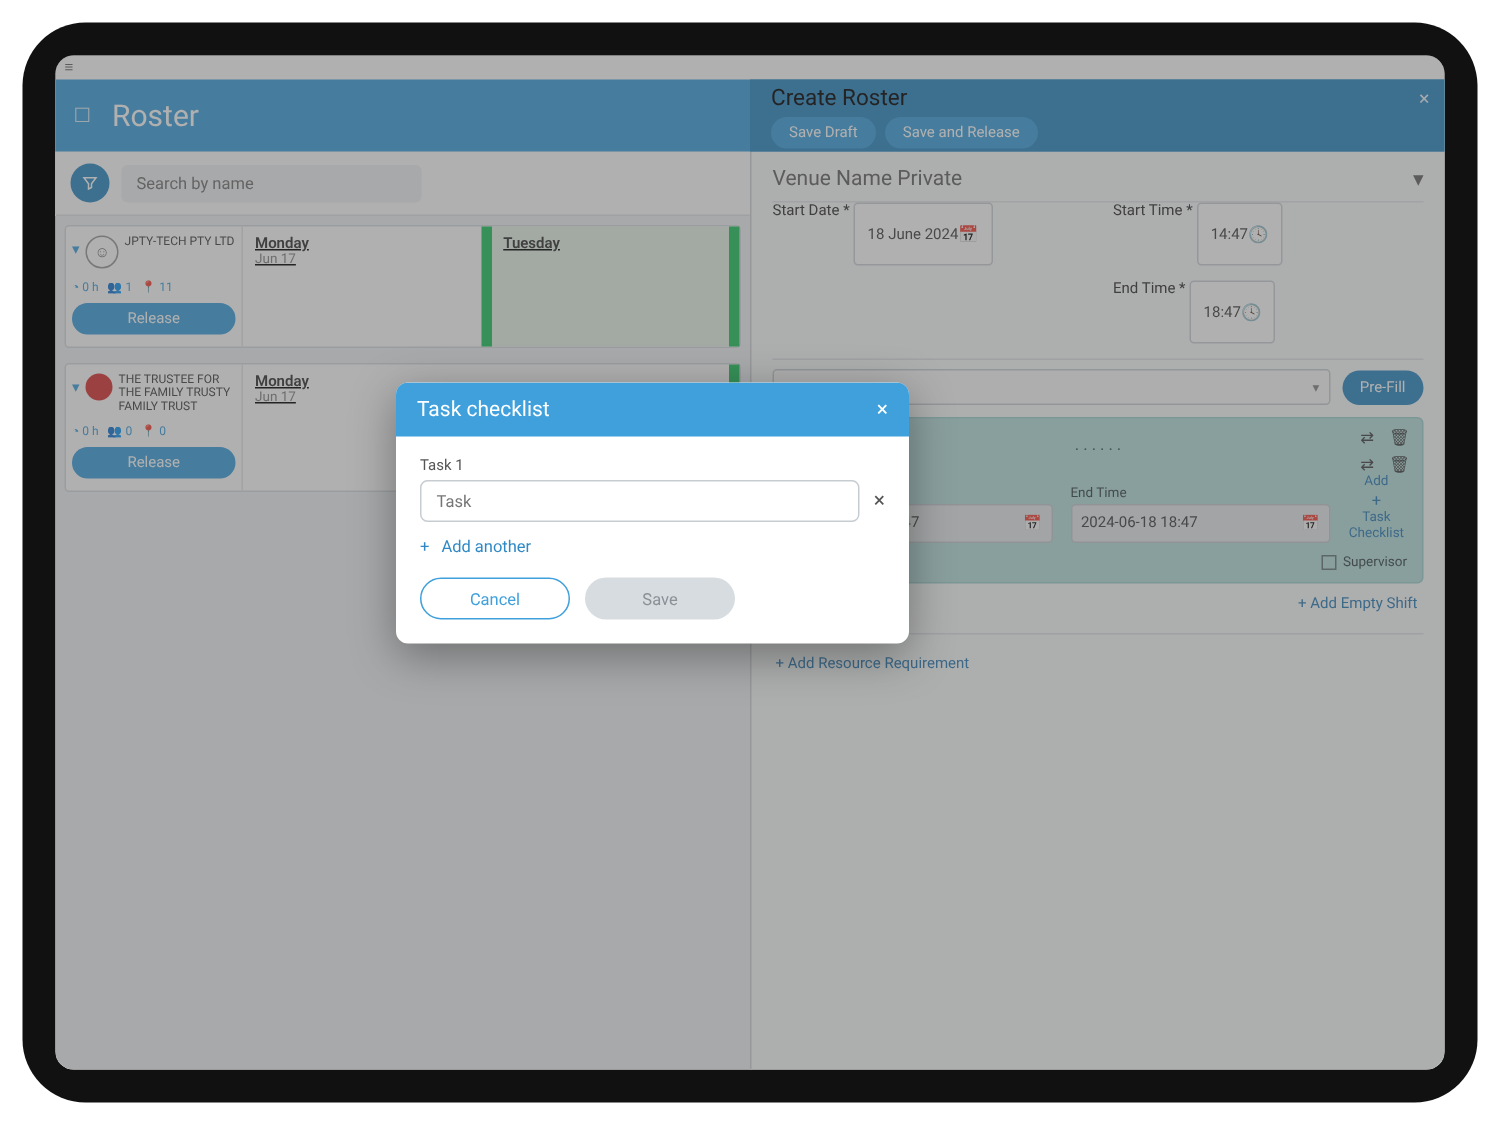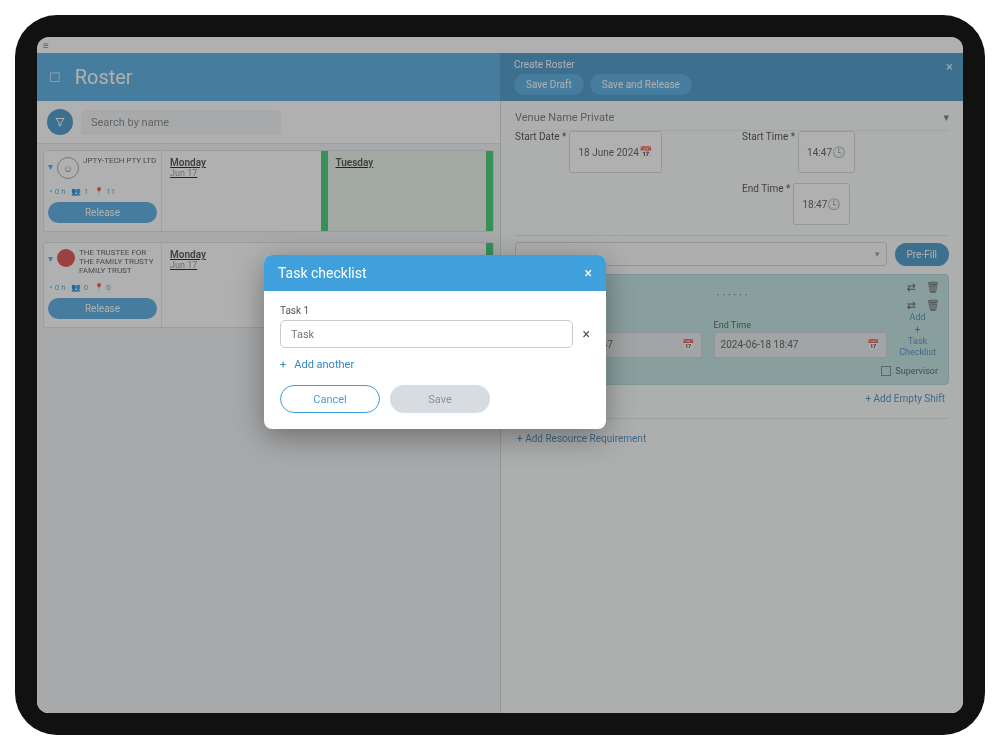--- a/index.html
+++ b/index.html
@@ -43,21 +43,21 @@
   .header-left {
     display:flex; align-items:center; gap:14px; padding-left:12px;
   }
   .header-title { font-size: 20px; font-weight: 400; }
   .create-panel-header {
     position:absolute; left:50%; right:0; top:0; bottom:0;
     background:#2f89c4;
     display:flex; flex-direction:column; justify-content:center;
     padding:6px 14px;
   }
-  .create-title { color:#ffffff; font-size:10px; margin-bottom:4px; }
+  .create-title { color:#000000; font-size:15px; margin-bottom:4px; }
   .btn-row { display:flex; gap:6px; }
   .pill-btn {
     background:#3fa0dc; color:#fff; border:none;
     font-size:10px; padding:5px 12px; border-radius:14px; cursor:pointer;
   }
   .close-x { position:absolute; right:10px; top:6px; color:#eaf4fb; font-size:13px; cursor:pointer; }
 
   .body-row { flex:1; display:flex; }
   .left-col { width:50%; display:flex; flex-direction:column; background:#f1f3f4; }
   .right-col { width:50%; display:flex; flex-direction:column; background:#fafbfc; border-left:1px solid #d0d4d8; }
@@ -100,21 +100,21 @@
   .form-area { padding:8px 14px; font-size:10px; color:#333; }
   .form-row { display:flex; gap:20px; margin-bottom:10px; }
   .form-group { flex:1; display:flex; flex-direction:row; gap:3px; }
   .form-label { font-size:10px; color:#333; }
   .form-field {
     height:42px; border:1px solid #cdd3d9; border-radius:3px; background:#fff;
     display:flex; align-items:center; padding:12px 8px; font-size:10px; color:#444;
     justify-content:space-between;
   }
   .field-ic { color:#888; font-size:11px; }
-  .venue-line { font-size:11px; color:#666; padding:2px 0 6px 0; display:flex; justify-content:space-between; border-bottom:1px solid #e3e7ea; }
+  .venue-line { font-size:14px; color:#666; padding:2px 0 6px 0; display:flex; justify-content:space-between; border-bottom:1px solid #e3e7ea; }
 
   .divider { height:1px; background:#e0e4e8; margin:6px 0; }
 
   .prefill-row { display:flex; justify-content:flex-end; align-items:center; gap:8px; margin-bottom:8px; }
   .select-stub { flex:1; height:24px; border:1px solid #cad0d6; border-radius:3px; background:#fbfcfd; display:flex; align-items:center; justify-content:flex-end; padding-right:6px; color:#888; font-size:9px; }
   .prefill-btn { background:#2f89c4; color:#fff; border:none; border-radius:14px; font-size:10px; padding:6px 12px; cursor:pointer; }
 
   .shift-card {
     background:#b8e0de; border:1px solid #9fd3d0; border-radius:4px; padding:10px 12px; position:relative;
   }

